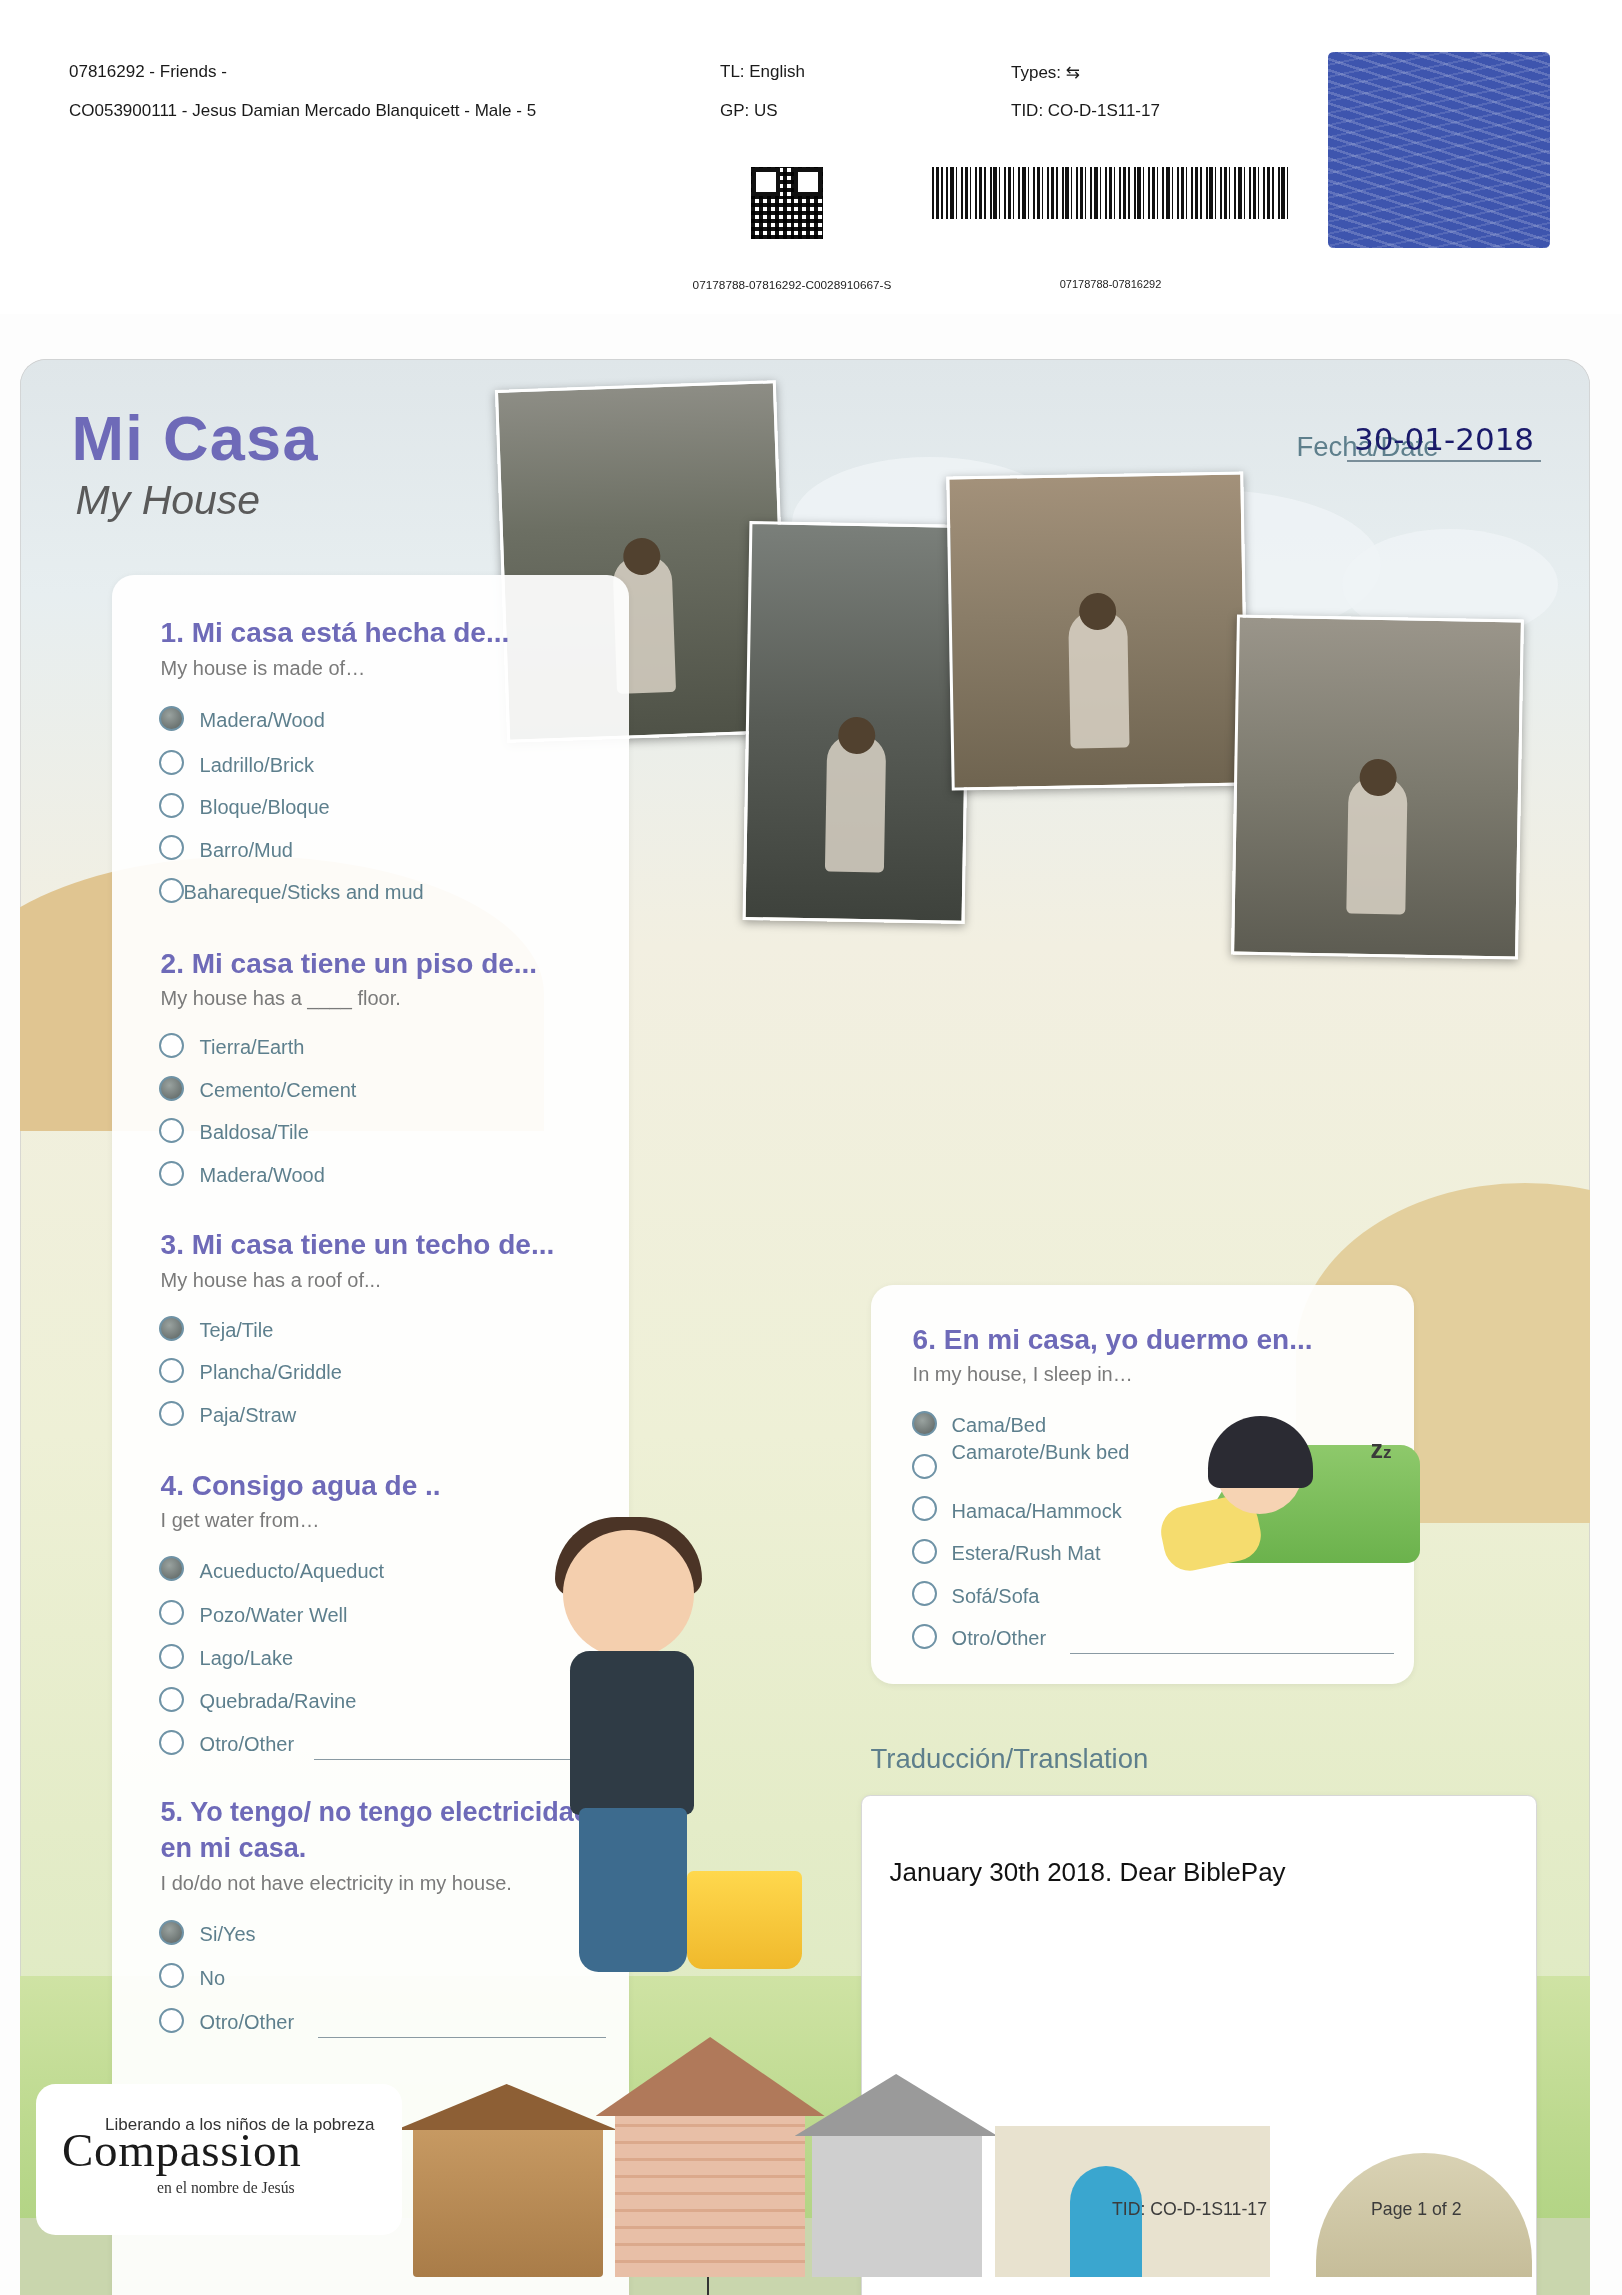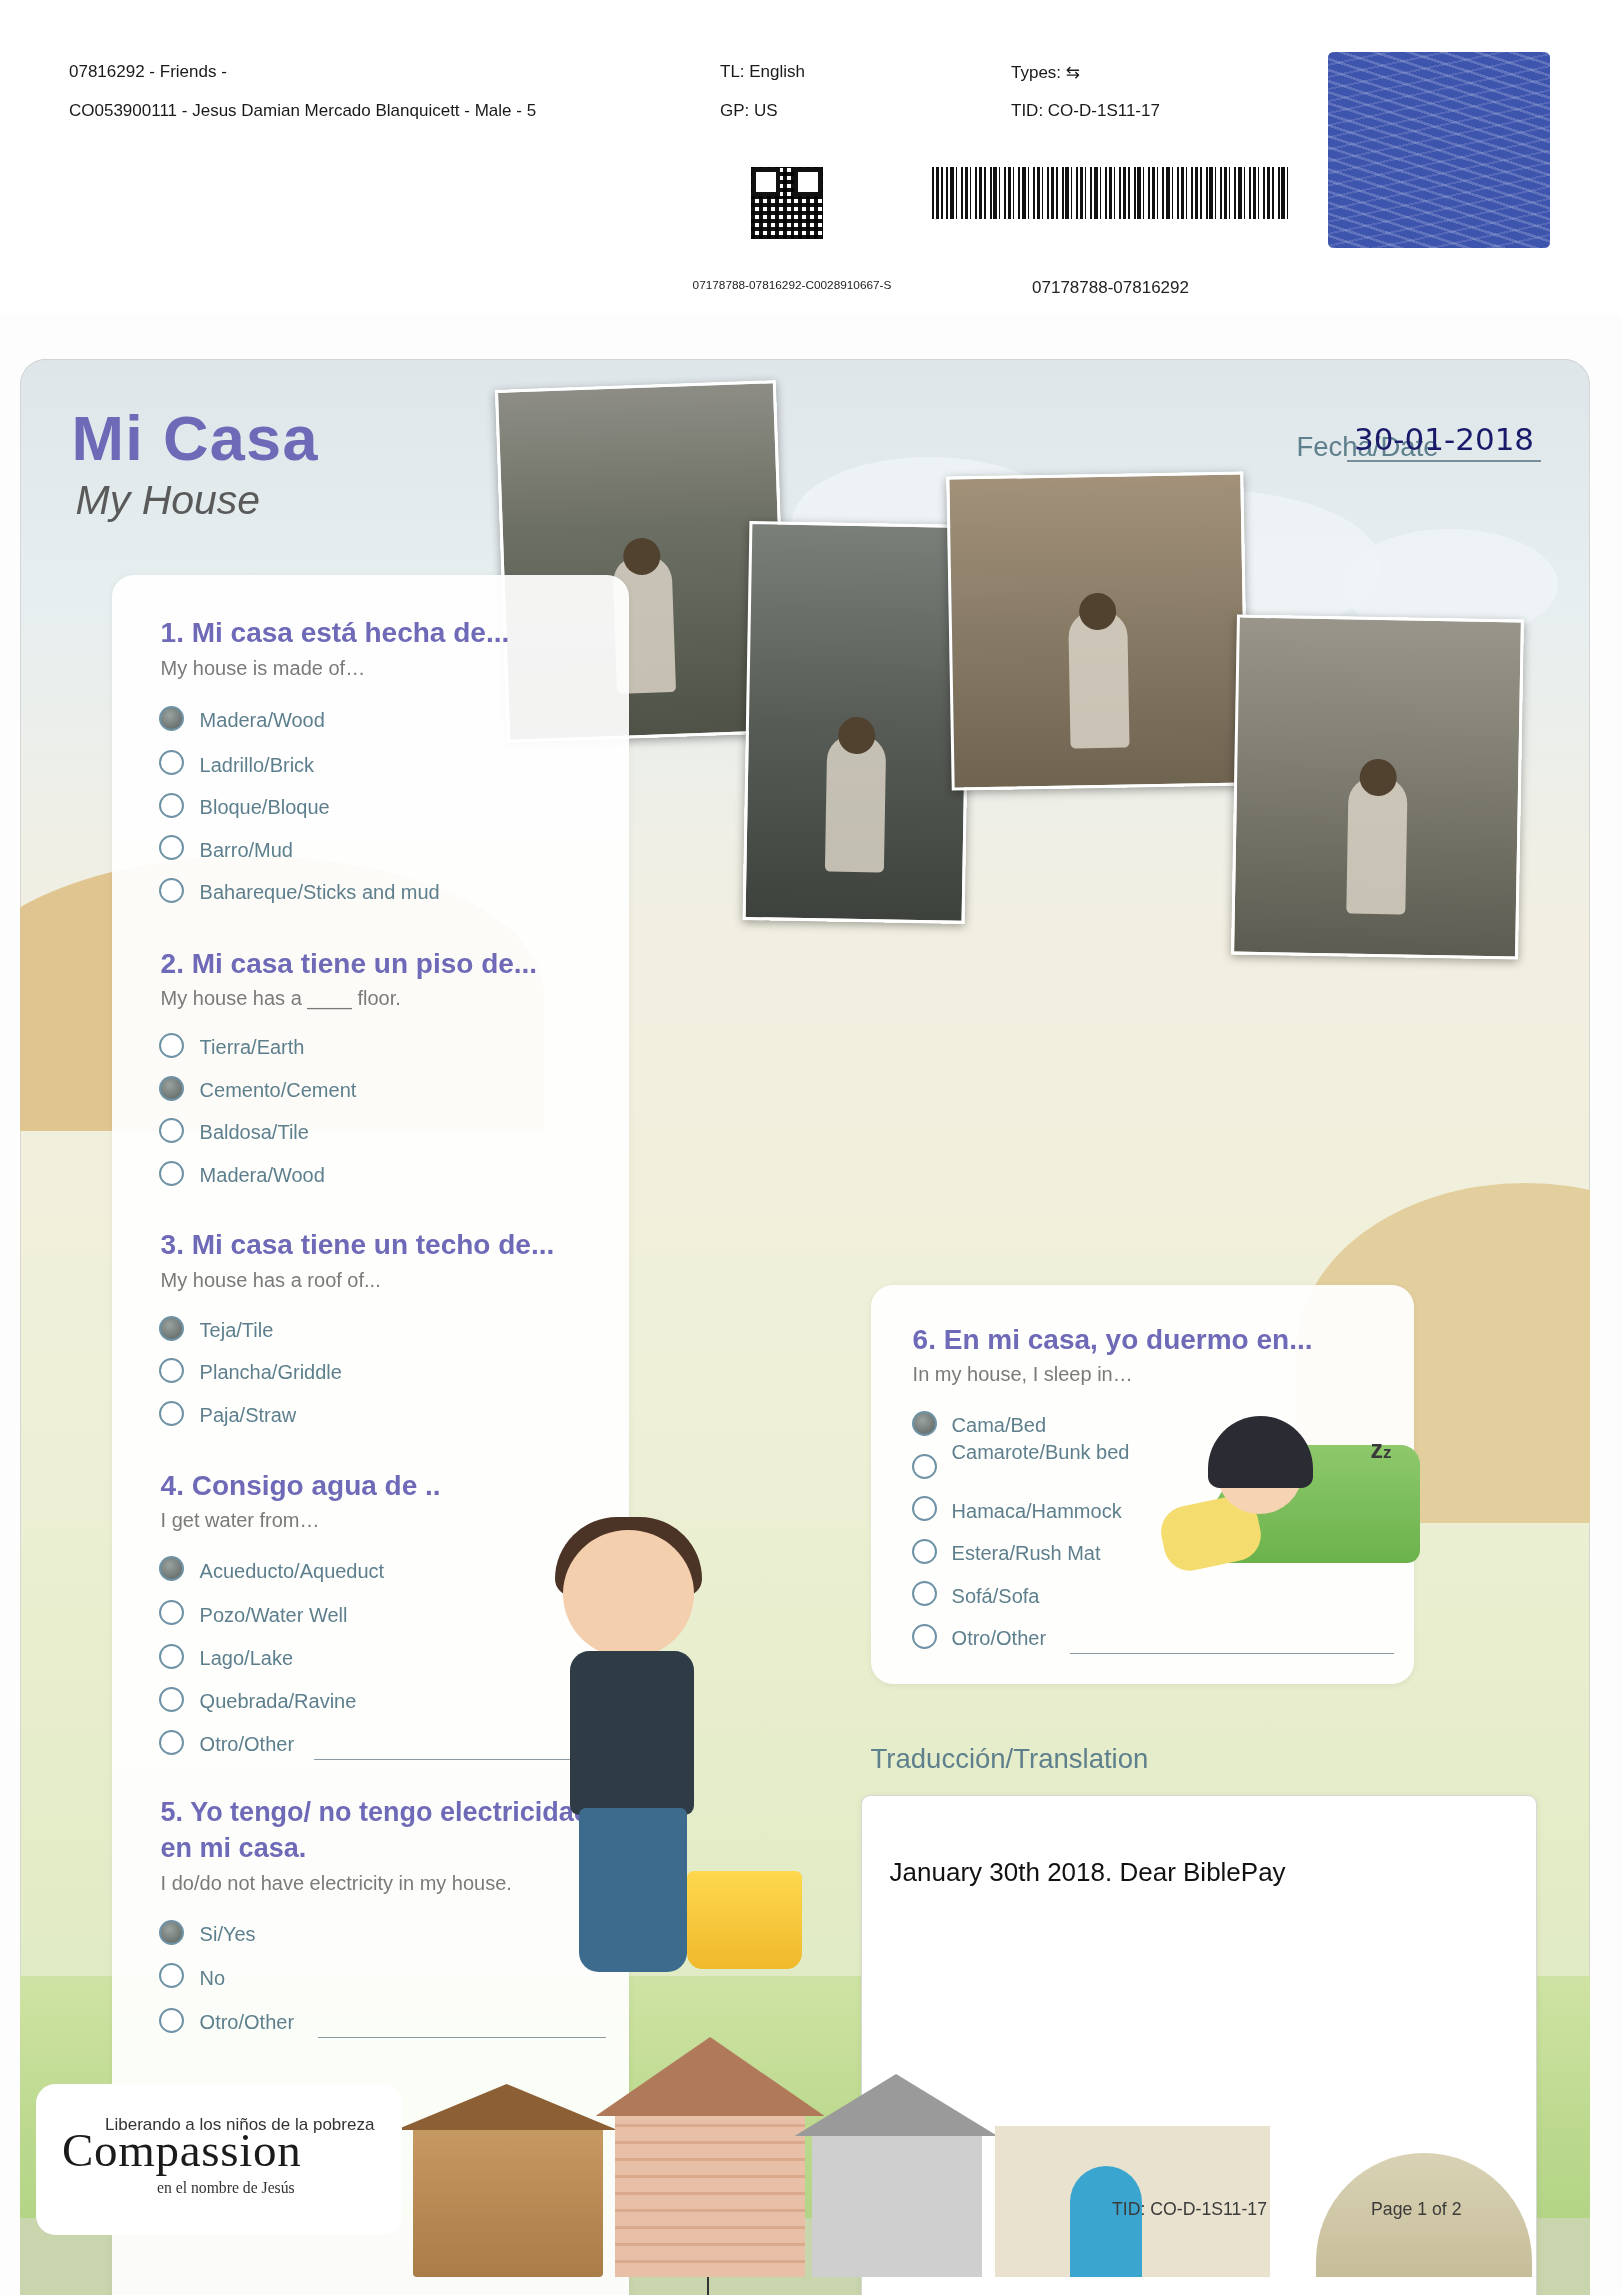--- a/index.html
+++ b/index.html
@@ -77,21 +77,21 @@
     transform: translateX(-357px);
     background: repeating-linear-gradient(90deg,
       #111 0 2px, #fff 2px 3.9px, #111 3.9px 7.2px, #fff 7.2px 9.2px,
       #111 9.2px 10.5px, #fff 10.5px 14.4px);
   }
   .barcode-caption {
     position: absolute;
     left: 932px; top: 278px;
     width: 357px;
     text-align: center;
-    font-size: 17px;
+    font-size: 11px;
     color: #222;
   }
   .blue-scribble {
     position: absolute;
     left: 1328px; top: 52px;
     width: 222px; height: 196px;
     background: #2e47a8;
     opacity: .92;
     border-radius: 5.2px;
     background-image:
@@ -457,21 +457,21 @@
 
     <div class="bubble filled" style="left:139px; top:347px;"></div>
     <div class="opt" style="left:180px; top:350px;">Madera/Wood</div>
     <div class="bubble" style="left:139px; top:391px;"></div>
     <div class="opt" style="left:180px; top:395px;">Ladrillo/Brick</div>
     <div class="bubble" style="left:139px; top:434px;"></div>
     <div class="opt" style="left:180px; top:437px;">Bloque/Bloque</div>
     <div class="bubble" style="left:139px; top:476px;"></div>
     <div class="opt" style="left:180px; top:480px;">Barro/Mud</div>
     <div class="bubble" style="left:139px; top:519px;"></div>
-    <div class="opt" style="left:180px; top:522px;">Bahareque/Sticks and mud</div>
+    <div class="opt" style="left:164px; top:522px;">Bahareque/Sticks and mud</div>
 
     <div class="q-title" style="left:141px; top:589px;">2. Mi casa tiene un piso de...</div>
     <div class="q-sub" style="left:141px; top:628px;">My house has a ____ floor.</div>
 
     <div class="bubble" style="left:139px; top:674px;"></div>
     <div class="opt" style="left:180px; top:677px;">Tierra/Earth</div>
     <div class="bubble filled" style="left:139px; top:717px;"></div>
     <div class="opt" style="left:180px; top:720px;">Cemento/Cement</div>
     <div class="bubble" style="left:139px; top:759px;"></div>
     <div class="opt" style="left:180px; top:762px;">Baldosa/Tile</div>

